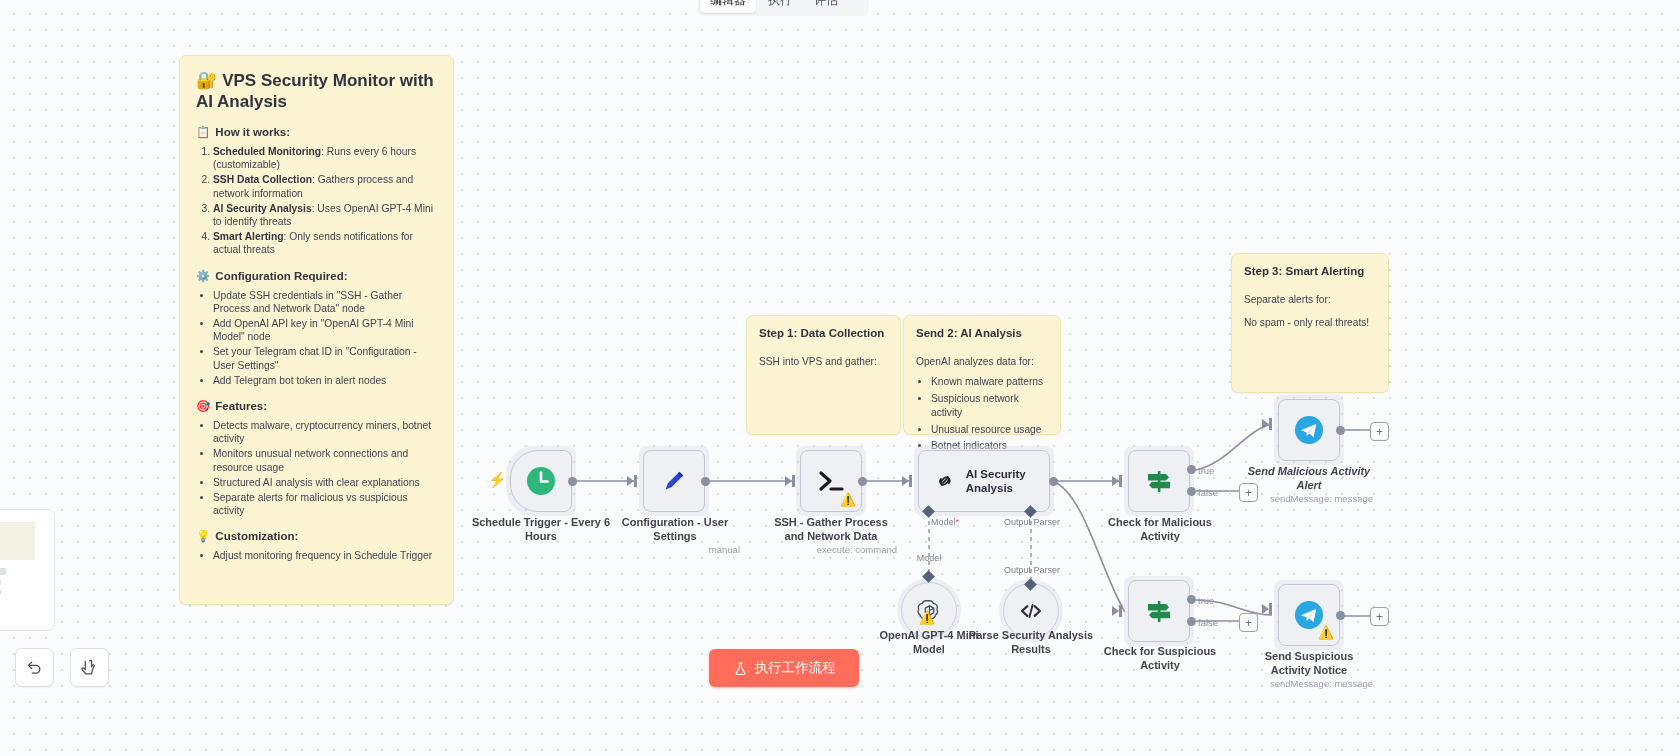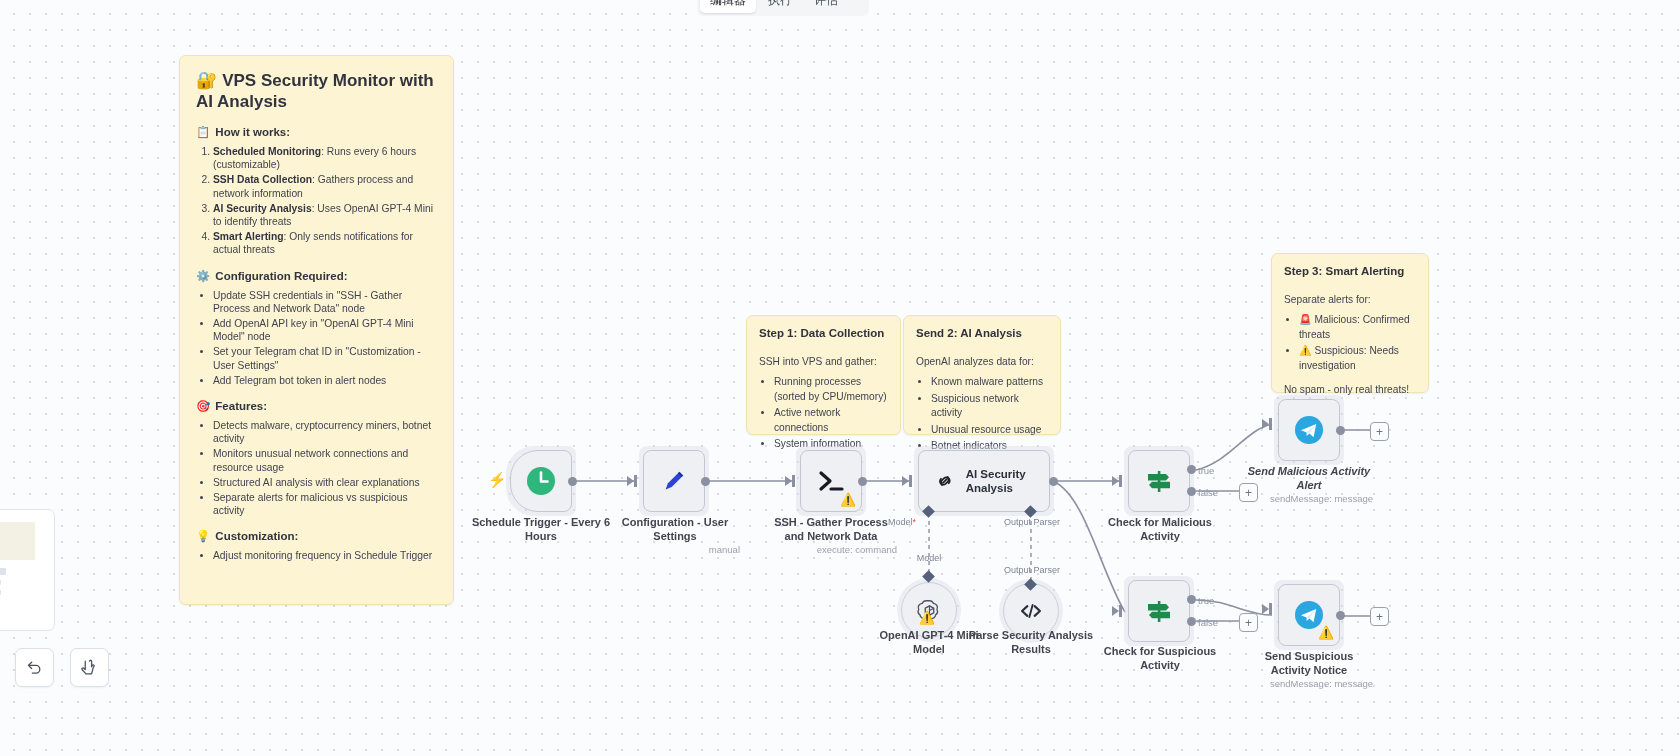--- a/index.html
+++ b/index.html
@@ -51,21 +51,21 @@
     background: #fdf4d4;
     border: 1px solid #f0e3b2;
     border-radius: 7px;
     box-sizing: border-box;
     color: #3f4350;
     box-shadow: 0 1px 2px rgba(30,35,50,.06);
   }
   .sticky.big { left: 179px; top: 55px; width: 275px; height: 550px; padding: 14px 16px 12px 16px; overflow: hidden; }
   .sticky.s1  { left: 746px; top: 315px; width: 155px; height: 120px; padding: 11px 12px; }
   .sticky.s2  { left: 903px; top: 315px; width: 158px; height: 120px; padding: 11px 12px; }
-  .sticky.s3  { left: 1231px; top: 253px; width: 158px; height: 140px; padding: 11px 12px; margin-left: 40px; }
+  .sticky.s3  { left: 1231px; top: 253px; width: 158px; height: 140px; padding: 11px 12px; }
 
   .sticky h1 {
     font-size: 17px; line-height: 21px;
     margin: 0 0 13px 0; font-weight: 700; color: #31343f;
   }
   .sticky h1 .emj { margin-right: 5px; }
   .sticky .intro { font-size: 10.5px; line-height: 14px; margin: 0 0 12px 0; }
   .sticky h2 {
     font-size: 11.5px; font-weight: 700; margin: 0 0 6px 0; color: #31343f;
   }
@@ -254,21 +254,21 @@
       <li><b>AI Security Analysis</b><span>: Uses OpenAI GPT-4 Mini to identify threats</span></li>
       <li><b>Smart Alerting</b><span>: Only sends notifications for actual threats</span></li>
     </ol>
 
     <h2>
       <span class="emj">⚙️</span><span>Configuration Required:</span>
     </h2>
     <ul>
       <li>Update SSH credentials in "SSH - Gather Process and Network Data" node</li>
       <li>Add OpenAI API key in "OpenAI GPT-4 Mini Model" node</li>
-      <li>Set your Telegram chat ID in "Customization - User Settings"</li>
+      <li>Set your Telegram chat ID in "Configuration - User Settings"</li>
       <li>Add Telegram bot token in alert nodes</li>
     </ul>
 
     <h2>
       <span class="emj">🎯</span><span>Features:</span>
     </h2>
     <ul>
       <li>Detects malware, cryptocurrency miners, botnet activity</li>
       <li>Monitors unusual network connections and resource usage</li>
       <li>Structured AI analysis with clear explanations</li>
@@ -280,45 +280,36 @@
     </h2>
     <ul>
       <li>Adjust monitoring frequency in Schedule Trigger</li>
 
     </ul>
   </div>
 
   <div class="sticky sm s1">
     <h3>Step 1: Data Collection</h3>
     <p>SSH into VPS and gather:</p>
-    <ul>
-      <li>Running processes (sorted by CPU/memory)</li>
-      <li>Active network connections</li>
-      <li>System information</li>
-    </ul>
   </div>
 
   <div class="sticky sm s2">
     <h3>Send 2: AI Analysis</h3>
     <p>OpenAI analyzes data for:</p>
     <ul>
       <li>Known malware patterns</li>
       <li>Suspicious network activity</li>
       <li>Unusual resource usage</li>
       <li>Botnet indicators</li>
     </ul>
   </div>
 
   <div class="sticky sm s3">
     <h3>Step 3: Smart Alerting</h3>
     <p>Separate alerts for:</p>
-    <ul>
-      <li>🚨 Malicious: Confirmed threats</li>
-      <li>⚠️ Suspicious: Needs investigation</li>
-    </ul>
     <p class="tail">No spam - only real threats!</p>
   </div>
 
   <svg class="wires">
     <g stroke="#8b90a0" stroke-width="1.6" fill="none">
       <path d="M572 481 L637 481"></path>
       <path d="M706 481 L795 481"></path>
       <path d="M862 481 L912 481"></path>
       <path d="M1053 481 C1085 481 1095 481 1122 481"></path>
       <path d="M1053 481 C1085 495 1100 570 1125 612"></path>
@@ -376,21 +367,21 @@
     <svg width="26" height="26" viewBox="0 0 32 32">
       <path d="M13 19 L19 13" stroke="#20232b" stroke-width="3" stroke-linecap="round"></path>
       <path d="M11.5 22.5 a5.5 5.5 0 0 1 0-7.8 l3-3 a5.5 5.5 0 0 1 7.8 7.8" stroke="#20232b" stroke-width="3" fill="none" stroke-linecap="round"></path>
       <path d="M20.5 9.5 a5.5 5.5 0 0 1 0 7.8 l-3 3 a5.5 5.5 0 0 1-7.8-7.8" stroke="#20232b" stroke-width="3" fill="none" stroke-linecap="round"></path>
     </svg>
     <span style="font-size:11.5px; font-weight:600; color:#2c303a; line-height:14px;">AI Security Analysis</span>
   </div>
   <div class="dot" style="left:1049px; top:477px;"></div>
 
   <div class="diamond" style="left:924px; top:507px;"></div>
-  <div class="subport" style="left:888px; top:517px; width:58px; text-align:left;"><span>Model</span><span class="req">*</span></div>
+  <div class="subport" style="left:916px; top:517px; width:58px; text-align:center;"><span>Model</span><span class="req">*</span></div>
   <div class="diamond" style="left:1026px; top:507px;"></div>
   <div class="subport" style="left:996px; top:517px; width:72px; text-align:center;">Output Parser</div>
 
   <div class="subport" style="left:900px; top:553px; width:58px; text-align:center;">Model</div>
   <div class="subport" style="left:996px; top:565px; width:72px; text-align:center;">Output Parser</div>
 
   <div class="diamond" style="left:924px; top:572px;"></div>
   <div class="node circle" style="left:901px; top:582px;">
     <div class="ring"></div>
     <svg width="27" height="27" viewBox="0 0 32 32">
@@ -496,14 +487,20 @@
       <path d="M4 9 H14 a5.5 5.5 0 0 1 0 11 H9" stroke="#4b5161" stroke-width="1.9" fill="none" stroke-linecap="round" stroke-linejoin="round"></path>
       <path d="M8 4.5 L3.4 9 L8 13.5" stroke="#4b5161" stroke-width="1.9" fill="none" stroke-linecap="round" stroke-linejoin="round"></path>
     </svg>
   </div>
   <div class="ctrlbtn" style="left:70px; top:648px;">
     <svg width="17" height="17" viewBox="0 0 24 24">
       <path d="M6 3 L6 15 L4 13 a1.6 1.6 0 0 0-2.3 2.2 L7 21 H15 L17 13 L18.5 10 a1.4 1.4 0 0 0-2.4-1.3 L15 11 L15 3 a1.4 1.4 0 0 0-2.8 0" fill="none" stroke="#4b5161" stroke-width="1.8" stroke-linejoin="round" stroke-linecap="round"></path>
     </svg>
   </div>
 
+  <div class="execbtn">
+    <svg width="15" height="15" viewBox="0 0 24 24">
+      <path d="M9.5 3 H14.5 M10.5 3 V10 L5.5 19 a1.8 1.8 0 0 0 1.6 2.6 H16.9 a1.8 1.8 0 0 0 1.6-2.6 L13.5 10 V3" stroke="#ffffff" stroke-width="1.8" fill="none" stroke-linecap="round" stroke-linejoin="round"></path>
+    </svg>
+    <span>执行工作流程</span>
+  </div>
 
 </div>
 
 </body></html>

